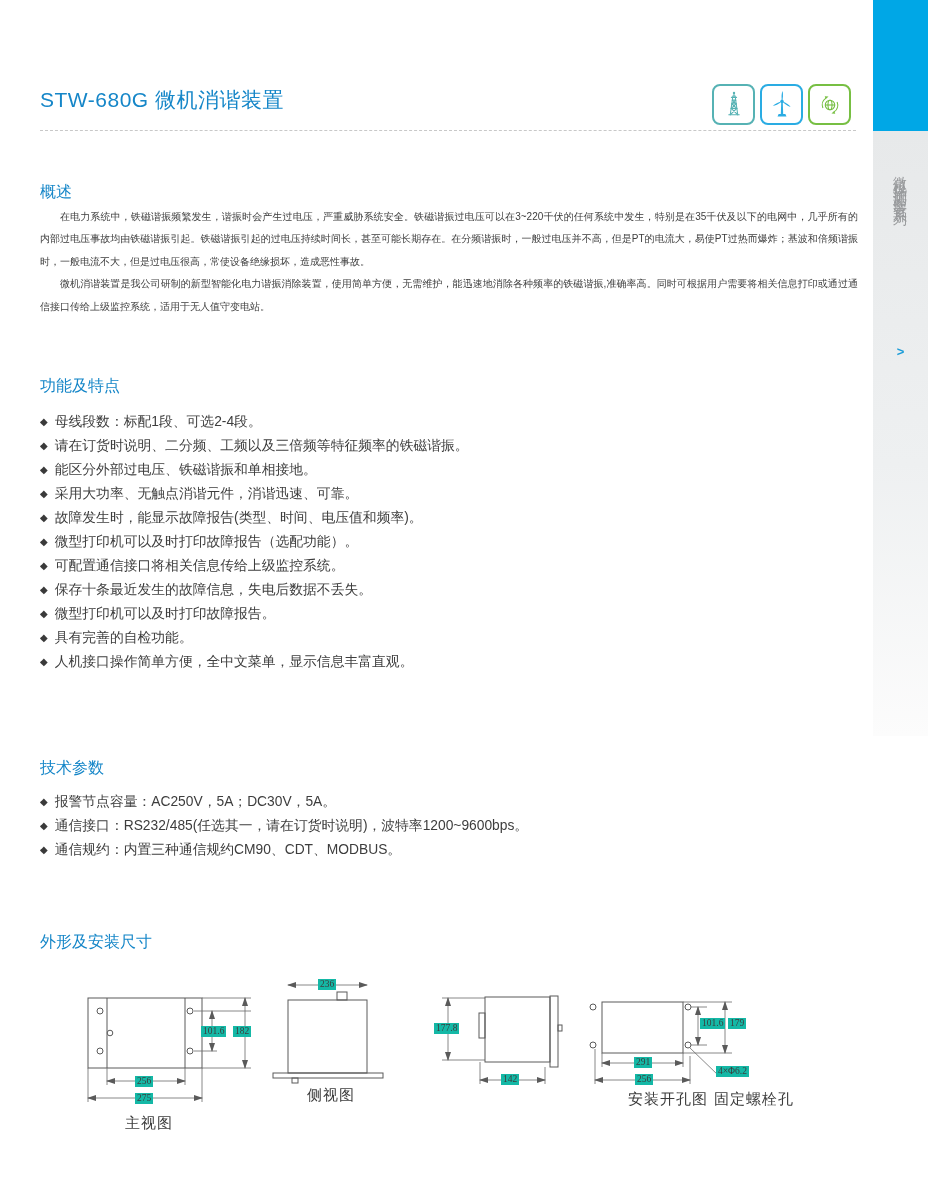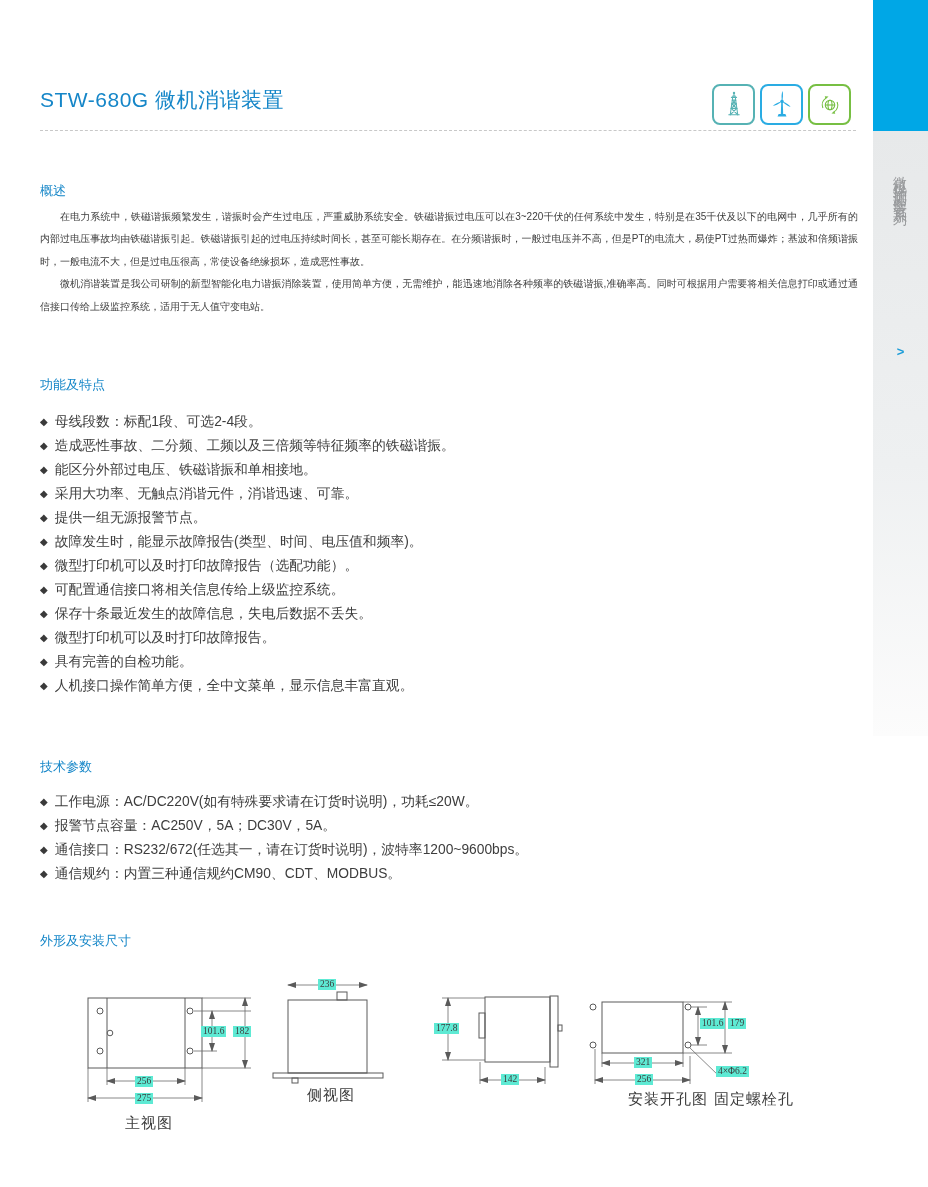--- a/index.html
+++ b/index.html
@@ -23,39 +23,39 @@
   
   .title{left:40px;top:86px;margin:0;font-size:21px;font-weight:500;color:#1586c8;letter-spacing:0.5px;}
   .icons{left:712px;top:84px;display:flex;gap:5px;}
   .icon-box{width:39px;height:37px;border-radius:8px;display:flex;align-items:center;justify-content:center;background:#fff;}
   .icon-box.teal{border:2px solid #56b2b4;}
   .icon-box.blue{border:2px solid #2aace3;}
   .icon-box.green{border:2px solid #77bf43;}
   .dash-sep{left:40px;top:130px;width:816px;border-top:1px dashed #c8c8c8;height:0;}
 
   
-  h2.sec{margin:0;font-size:13px;font-weight:normal;color:#1586c8;}
+  h2.sec{margin:0;font-size:16px;font-weight:normal;color:#1586c8;}
   .overview-head{left:40px;top:182px;}
   .overview-body{left:40px;top:206px;width:818px;font-size:10px;line-height:22.4px;text-align:justify;}
   .overview-body p{margin:0;text-indent:2em;}
 
   .features-head{left:40px;top:376px;}
   ul.blist{left:40px;top:410px;list-style:none;margin:0;padding:0;font-size:13.8px;}
   ul.blist li{line-height:23px;white-space:nowrap;}
   ul.specs-list{top:790px;}
   ul.specs-list li{line-height:23px;}
   .blt{font-size:10px;color:#3a3a3a;margin-right:7px;position:relative;top:-1px;}
 
   .specs-head{left:40px;top:758px;}
   .dims-head{left:40px;top:932px;}
 
   
   .drawing{position:absolute;}
   .drawing svg{position:absolute;left:0;top:0;}
-  .dimlab{position:absolute;background:#5eead4;padding:0 2px;
+  .dimlab{position:absolute;background:#14b8a6;padding:0 2px;
     font-family:"Liberation Serif","DejaVu Serif",serif;font-size:9.5px;color:#3c3c3c;line-height:11px;}
   .caption{position:absolute;font-size:15px;color:#3b3b3b;letter-spacing:1px;}
   .dwg-line{stroke:#5a5a5a;stroke-width:1;fill:none;}
   .dwg-thin{stroke:#6a6a6a;stroke-width:0.8;fill:none;}
   .dwg-hole{stroke:#5a5a5a;stroke-width:1;fill:#fff;}
   .d1{left:83px;top:993px;width:210px;height:140px;}
   .d2{left:268px;top:978px;width:130px;height:125px;}
   .d3{left:433px;top:983px;width:140px;height:112px;}
   .d4{left:586px;top:988px;width:210px;height:120px;}
 </style>
@@ -124,38 +124,36 @@
 
   <h2 class="abs sec overview-head">概述</h2>
   <div class="abs overview-body">
     <p>在电力系统中，铁磁谐振频繁发生，谐振时会产生过电压，严重威胁系统安全。铁磁谐振过电压可以在3~220千伏的任何系统中发生，特别是在35千伏及以下的电网中，几乎所有的内部过电压事故均由铁磁谐振引起。铁磁谐振引起的过电压持续时间长，甚至可能长期存在。在分频谐振时，一般过电压并不高，但是PT的电流大，易使PT过热而爆炸；基波和倍频谐振时，一般电流不大，但是过电压很高，常使设备绝缘损坏，造成恶性事故。</p>
     <p>微机消谐装置是我公司研制的新型智能化电力谐振消除装置，使用简单方便，无需维护，能迅速地消除各种频率的铁磁谐振,准确率高。同时可根据用户需要将相关信息打印或通过通信接口传给上级监控系统，适用于无人值守变电站。</p>
   </div>
 
   <h2 class="abs sec features-head">功能及特点</h2>
   <ul class="abs blist">
     <li><span class="blt">◆</span><span>母线段数：标配1段、可选2-4段。</span></li>
-    <li><span class="blt">◆</span><span>造成恶性事故、二分频、工频以及三倍频等特征频率的铁磁谐振。</span></li>
+    <li><span class="blt">◆</span><span>请在订货时说明、二分频、工频以及三倍频等特征频率的铁磁谐振。</span></li>
     <li><span class="blt">◆</span><span>能区分外部过电压、铁磁谐振和单相接地。</span></li>
     <li><span class="blt">◆</span><span>采用大功率、无触点消谐元件，消谐迅速、可靠。</span></li>
-    <li><span class="blt">◆</span><span>提供一组无源报警节点。</span></li>
     <li><span class="blt">◆</span><span>故障发生时，能显示故障报告(类型、时间、电压值和频率)。</span></li>
     <li><span class="blt">◆</span><span>微型打印机可以及时打印故障报告（选配功能）。</span></li>
     <li><span class="blt">◆</span><span>可配置通信接口将相关信息传给上级监控系统。</span></li>
     <li><span class="blt">◆</span><span>保存十条最近发生的故障信息，失电后数据不丢失。</span></li>
     <li><span class="blt">◆</span><span>微型打印机可以及时打印故障报告。</span></li>
     <li><span class="blt">◆</span><span>具有完善的自检功能。</span></li>
     <li><span class="blt">◆</span><span>人机接口操作简单方便，全中文菜单，显示信息丰富直观。</span></li>
   </ul>
 
   <h2 class="abs sec specs-head">技术参数</h2>
   <ul class="abs blist specs-list">
-    <li><span class="blt">◆</span><span>工作电源：AC/DC220V(如有特殊要求请在订货时说明)，功耗≤20W。</span></li>
     <li><span class="blt">◆</span><span>报警节点容量：AC250V，5A；DC30V，5A。</span></li>
-    <li><span class="blt">◆</span><span>通信接口：RS232/672(任选其一，请在订货时说明)，波特率1200~9600bps。</span></li>
+    <li><span class="blt">◆</span><span>通信接口：RS232/485(任选其一，请在订货时说明)，波特率1200~9600bps。</span></li>
     <li><span class="blt">◆</span><span>通信规约：内置三种通信规约CM90、CDT、MODBUS。</span></li>
   </ul>
 
   <h2 class="abs sec dims-head">外形及安装尺寸</h2>
 
   <div class="drawing d1">
     <svg width="210" height="140" viewBox="0 0 210 140">
       <defs>
           <marker id="m1" markerWidth="9" markerHeight="8" refX="8" refY="3" orient="auto-start-reverse" markerUnits="userSpaceOnUse">
             <path d="M0 0L9 3L0 6Z" fill="#5a5a5a"></path>
@@ -249,20 +247,20 @@
       <line class="dwg-thin" x1="16" y1="65" x2="16" y2="79"></line>
       <line class="dwg-thin" x1="97" y1="65" x2="97" y2="79"></line>
       <line class="dwg-thin" x1="16" y1="75" x2="97" y2="75" marker-start="url(#m4)" marker-end="url(#m4)"></line>
       <line class="dwg-thin" x1="9" y1="61" x2="9" y2="96"></line>
       <line class="dwg-thin" x1="104" y1="68" x2="104" y2="96"></line>
       <line class="dwg-thin" x1="9" y1="92" x2="104" y2="92" marker-start="url(#m4)" marker-end="url(#m4)"></line>
       <line class="dwg-thin" x1="103" y1="59" x2="133" y2="88"></line>
     </svg>
     <span class="dimlab" style="left:114px;top:30px;">101.6</span>
     <span class="dimlab" style="left:142px;top:30px;">179</span>
-    <span class="dimlab" style="left:48px;top:69px;">321</span>
+    <span class="dimlab" style="left:48px;top:69px;">291</span>
     <span class="dimlab" style="left:49px;top:86px;">256</span>
     <span class="dimlab" style="left:130px;top:78px;">4×Φ6.2</span>
     <span class="caption" style="left:42px;top:102px;">安装开孔图</span>
     <span class="caption" style="left:128px;top:102px;">固定螺栓孔</span>
   </div>
 
 </div>
 
 </body></html>

